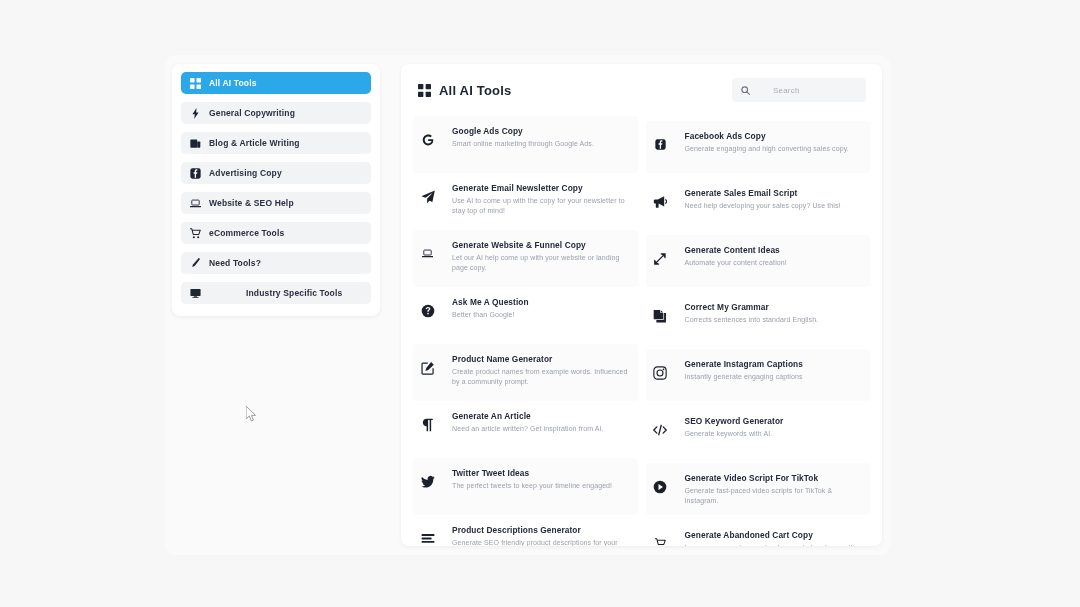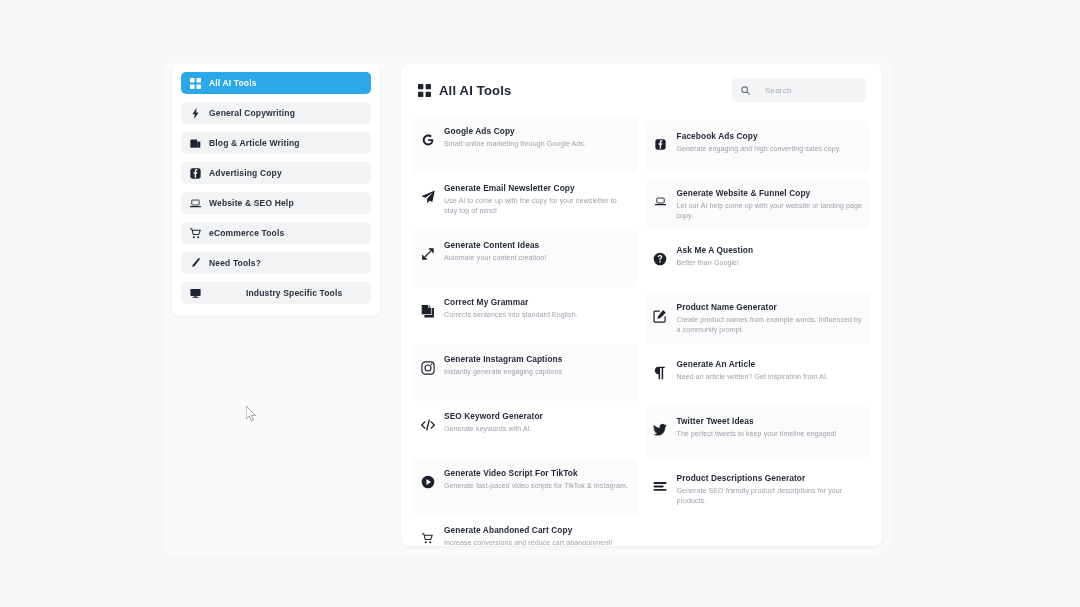--- a/index.html
+++ b/index.html
@@ -114,21 +114,21 @@
   }
 
   #search-box {
     margin-left: auto;
     width: 134px;
     height: 24px;
     background: #f4f5f6;
     border-radius: 4px;
     display: flex;
     align-items: center;
-    gap: 15px;
+    gap: 23px;
     padding: 0 9px;
   }
   #search-icon { width: 9px; height: 9px; color: #6b7280; flex: 0 0 9px; }
   #search-icon svg { display: block; }
   #search-input {
     border: none;
     outline: none;
     background: transparent;
     font-family: "Liberation Sans", sans-serif;
     font-size: 8px;
@@ -142,21 +142,21 @@
   #tool-grid {
     padding: 0 12px 10px 12px;
     display: grid;
     grid-template-columns: 1fr 1fr;
     column-gap: 8px;
     row-gap: 0;
   }
 
   .tool-card {
     display: flex;
-    gap: 9px;
+    gap: 17px;
     align-items: flex-start;
     padding: 9px 8px 9px 7px;
     background: #fbfbfc;
     border-radius: 4px;
     cursor: pointer;
     min-height: 52px;
   }
   .tool-card.shade-b { background: #ffffff; }
 
   .tool-ico {
@@ -339,20 +339,32 @@
           <span class="tool-ico">
             <svg viewBox="0 0 16 16" width="14" height="14" fill="currentColor">
               <path d="M15.8 0.5 L0.4 7.1 L5.2 8.9 L13.5 2.9 L7 10.1 L7 15.5 L9.5 12.2 L13 13.6 Z"></path>
             </svg>
           </span>
           <div class="tool-text">
             <div class="tool-name">Generate Email Newsletter Copy</div>
             <div class="tool-desc">Use AI to come up with the copy for your newsletter to stay top of mind!</div>
           </div>
         </div>
+        <div class="tool-card shade-b">
+          <span class="tool-ico">
+            <svg viewBox="0 0 16 16" width="14" height="14" fill="currentColor">
+              <path d="M12.8 1.4 L5.4 5 L2.6 5 C1.6 5 0.9 5.7 0.9 6.6 L0.9 8.2 C0.9 9.1 1.6 9.8 2.6 9.8 L3.2 9.8 L3.2 13.6 C3.2 14.2 3.7 14.7 4.3 14.7 L5.4 14.7 C6 14.7 6.4 14.2 6.4 13.6 L6.4 9.8 L12.8 13.2 Z"></path>
+              <path d="M14.3 5.4 C15.1 5.8 15.6 6.6 15.6 7.4 C15.6 8.3 15.1 9 14.3 9.4" stroke="currentColor" stroke-width="1.3" fill="none" stroke-linecap="round"></path>
+            </svg>
+          </span>
+          <div class="tool-text">
+            <div class="tool-name">Generate Sales Email Script</div>
+            <div class="tool-desc">Need help developing your sales copy? Use this!</div>
+          </div>
+        </div>
         <div class="tool-card">
           <span class="tool-ico">
             <svg viewBox="0 0 16 16" width="11" height="11" fill="none" stroke="currentColor" stroke-width="1.3">
               <rect x="2.6" y="3" width="10.8" height="7.2" rx="1"></rect>
               <line x1="0.4" y1="12.6" x2="15.6" y2="12.6" stroke-linecap="round" stroke-width="1.6"></line>
             </svg>
           </span>
           <div class="tool-text">
             <div class="tool-name">Generate Website &amp; Funnel Copy</div>
             <div class="tool-desc">Let our AI help come up with your website or landing page copy.</div>

